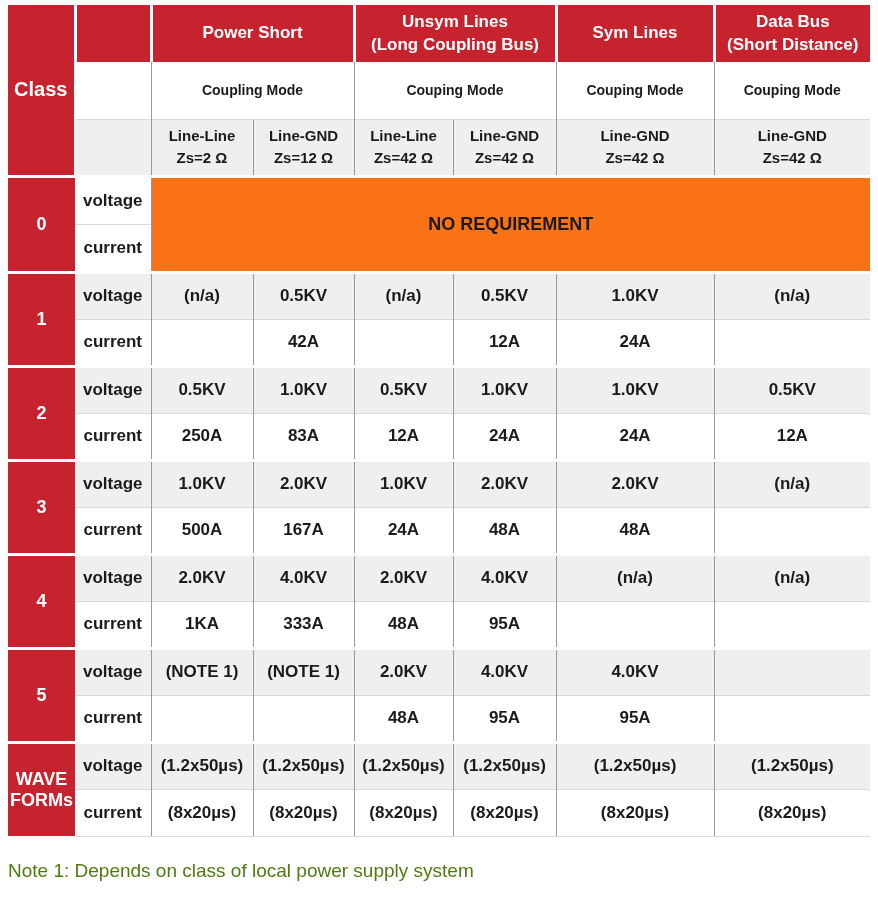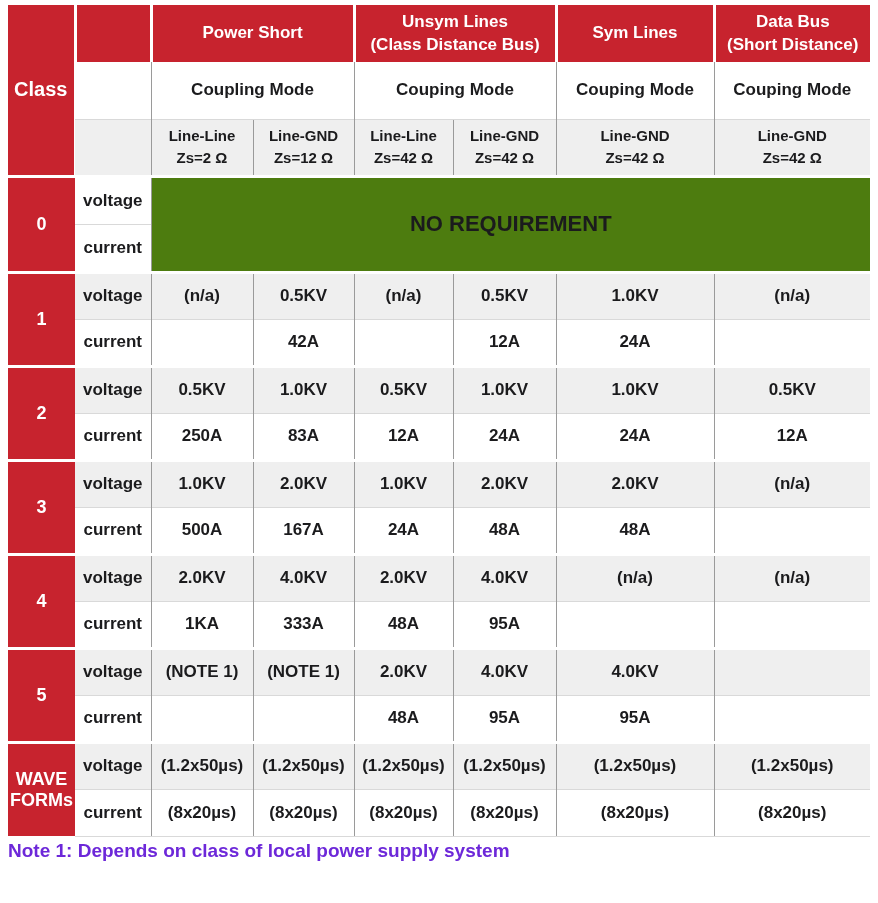--- a/index.html
+++ b/index.html
@@ -36,39 +36,39 @@
   .red{
     background:var(--red) !important;
     color:#ffffff;
     border-left:3px solid #ffffff;
   }
   .red.first{border-left:none;}
   .corner{font-size:20px;}
   .ghead{font-size:17px;line-height:1.3;}
   .classcell{font-size:18px;border-top:3px solid #ffffff;}
   
-  .coupling{font-size:17px;}
+  .coupling{font-size:14px;}
   .subcol{font-size:15px;line-height:1.5;text-align:center;}
   .hv{border-left:1px solid var(--vline);}
   tr.subhead td{border-top:1px solid var(--hline);background:var(--shade);}
   
   .rowlabel{font-size:17px;text-align:center;}
   .data{font-size:17px;border-left:1px solid var(--vline);}
-  .noreq{font-size:22px;border-left:1px solid var(--vline);background:#4d7c0f;margin-left:16px;}
+  .noreq{font-size:18px;border-left:1px solid var(--vline);background:#f97316;margin-left:16px;}
   tr.shaded td{background:var(--shade);}
   tr.current td{border-top:1px solid var(--hline);}
   tr.gfirst td{border-top:3px solid #ffffff;}
   tbody tr.last td{border-bottom:1px solid var(--hline);}
   
   .note{
-    margin-top:3px;
+    margin-top:23px;
     font-size:19px;
-    font-weight:bold;
+    font-weight:normal;
     text-align:left;
-    color:#6d28d9;
+    color:#4d7c0f;
   }
 </style>
 </head>
 <body>
 
 <div class="page">
   <table class="surge">
     <colgroup>
       <col style="width:67px">
         <col style="width:76px">
@@ -81,21 +81,21 @@
     </colgroup>
     <thead>
         <tr class="h-head">
           <th class="red first corner" rowspan="3">Class</th>
           <th class="red"></th>
           <th class="red ghead" colspan="2">
             <div>Power Short</div>
           </th>
           <th class="red ghead" colspan="2">
             <div>Unsym Lines</div>
-            <div>(Class Distance Bus)</div>
+            <div>(Long Coupling Bus)</div>
           </th>
           <th class="red ghead" colspan="1">
             <div>Sym Lines</div>
           </th>
           <th class="red ghead" colspan="1">
             <div>Data Bus</div>
             <div>(Short Distance)</div>
           </th>
         </tr>
         <tr class="h-head">

